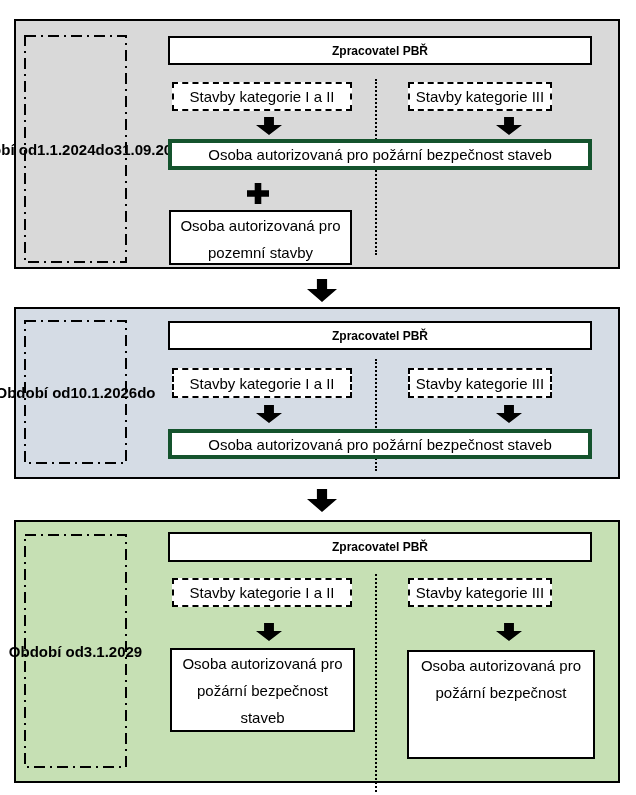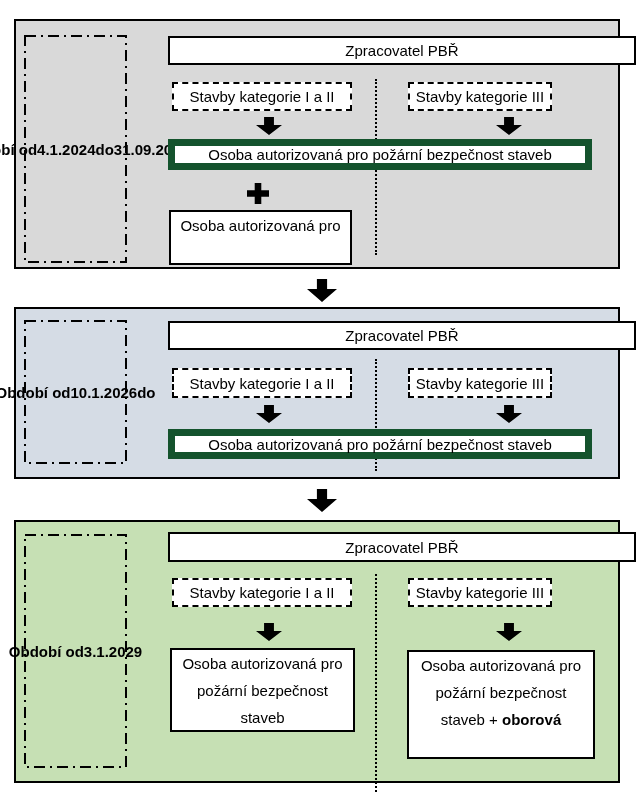--- a/index.html
+++ b/index.html
@@ -13,37 +13,37 @@
 
   .datebox {
     position: absolute; left: 8px; width: 103px; box-sizing: border-box;
     display: flex; flex-direction: row; justify-content: center; align-items: center;
     font-weight: bold; font-size: 15px; text-align: center;
   }
   .datebox .dline { line-height: 27px; white-space: nowrap; }
   .dashdot { position: absolute; left: 0; top: 0; }
 
   .hdr {
-    position: absolute; left: 152px; width: 468px; box-sizing: border-box;
+    position: absolute; left: 152px; width: 424px; box-sizing: border-box;
     background: #fff; border: 2px solid #000;
     display: flex; align-items: center; justify-content: center;
-    font-weight: normal; font-size: 15px;
+    font-weight: bold; font-size: 12px;
   }
   .cat {
     position: absolute; box-sizing: border-box;
     background: #fff; border: 2px dashed #000;
     display: flex; align-items: center; justify-content: center;
     font-weight: normal; font-size: 15px; white-space: nowrap;
   }
   .cat-l { left: 156px; width: 180px; }
   .cat-r { left: 392px; width: 144px; }
 
   .wide {
     position: absolute; left: 152px; width: 424px; box-sizing: border-box;
-    background: #fff; border: 7px solid #14532d; z-index: 2;
+    background: #fff; border: 4px solid #14532d; z-index: 2;
     display: flex; align-items: center; justify-content: center;
     font-size: 15px; white-space: nowrap;
   }
   .result {
     position: absolute; box-sizing: border-box;
     background: #fff; border: 2px solid #000; z-index: 2;
     display: flex; flex-direction: column; align-items: center; justify-content: flex-start;
     font-size: 15px; text-align: center;
   }
   .result .line { line-height: 27px; white-space: nowrap; }
@@ -70,41 +70,42 @@
 <body>
 
 <div id="canvas">
 
   <div class="panel p1" style="background:#d9d9d9">
     <div class="datebox" style="top:14px; height:228px;">
       <svg class="dashdot" width="103" height="228">
         <rect x="1" y="1" width="101" height="226" fill="none" stroke="#000" stroke-width="2" stroke-dasharray="11 5 2 5"></rect>
       </svg>
       <div class="dline">Období od</div>
-      <div class="dline">4.1.2024</div>
+      <div class="dline">1.1.2024</div>
       <div class="dline">do</div>
       <div class="dline">31.09.2025</div>
     </div>
 
     <div class="hdr" style="top:15px; height:29px;">Zpracovatel PBŘ</div>
 
     <div class="cat cat-l" style="top:61px; height:29px;">Stavby kategorie I a II</div>
     <div class="cat cat-r" style="top:61px; height:29px;">Stavby kategorie III</div>
 
     <div class="divider" style="top:58px; height:176px;"></div>
 
     <div class="arrow arrow-l" style="top:96px;"></div>
     <div class="arrow arrow-r" style="top:96px;"></div>
 
     <div class="wide" style="top:118px; height:31px;">Osoba autorizovaná pro požární bezpečnost staveb</div>
 
     <div class="plus" style="top:162px;"></div>
 
     <div class="result" style="left:153px; top:189px; width:183px; height:55px;">
       <div class="line">Osoba autorizovaná pro</div>
+      <div class="line">pozemní stavby</div>
     </div>
   </div>
 
   <div class="gap-arrow" style="top:279px;"></div>
 
   <div class="panel p2" style="background:#d5dce5">
     <div class="datebox" style="top:11px; height:144px;">
       <svg class="dashdot" width="103" height="144">
         <rect x="1" y="1" width="101" height="142" fill="none" stroke="#000" stroke-width="2" stroke-dasharray="11 5 2 5"></rect>
       </svg>
@@ -149,17 +150,16 @@
 
     <div class="result" style="left:154px; top:126px; width:185px; height:84px;">
       <div class="line">Osoba autorizovaná pro</div>
       <div class="line">požární bezpečnost</div>
       <div class="line">staveb</div>
     </div>
 
     <div class="result" style="left:391px; top:128px; width:188px; height:109px;">
       <div class="line">Osoba autorizovaná pro</div>
       <div class="line">požární bezpečnost</div>
-      <div class="line"><span>staveb + </span><b>oborová</b></div>
     </div>
   </div>
 
 </div>
 
 </body></html>

